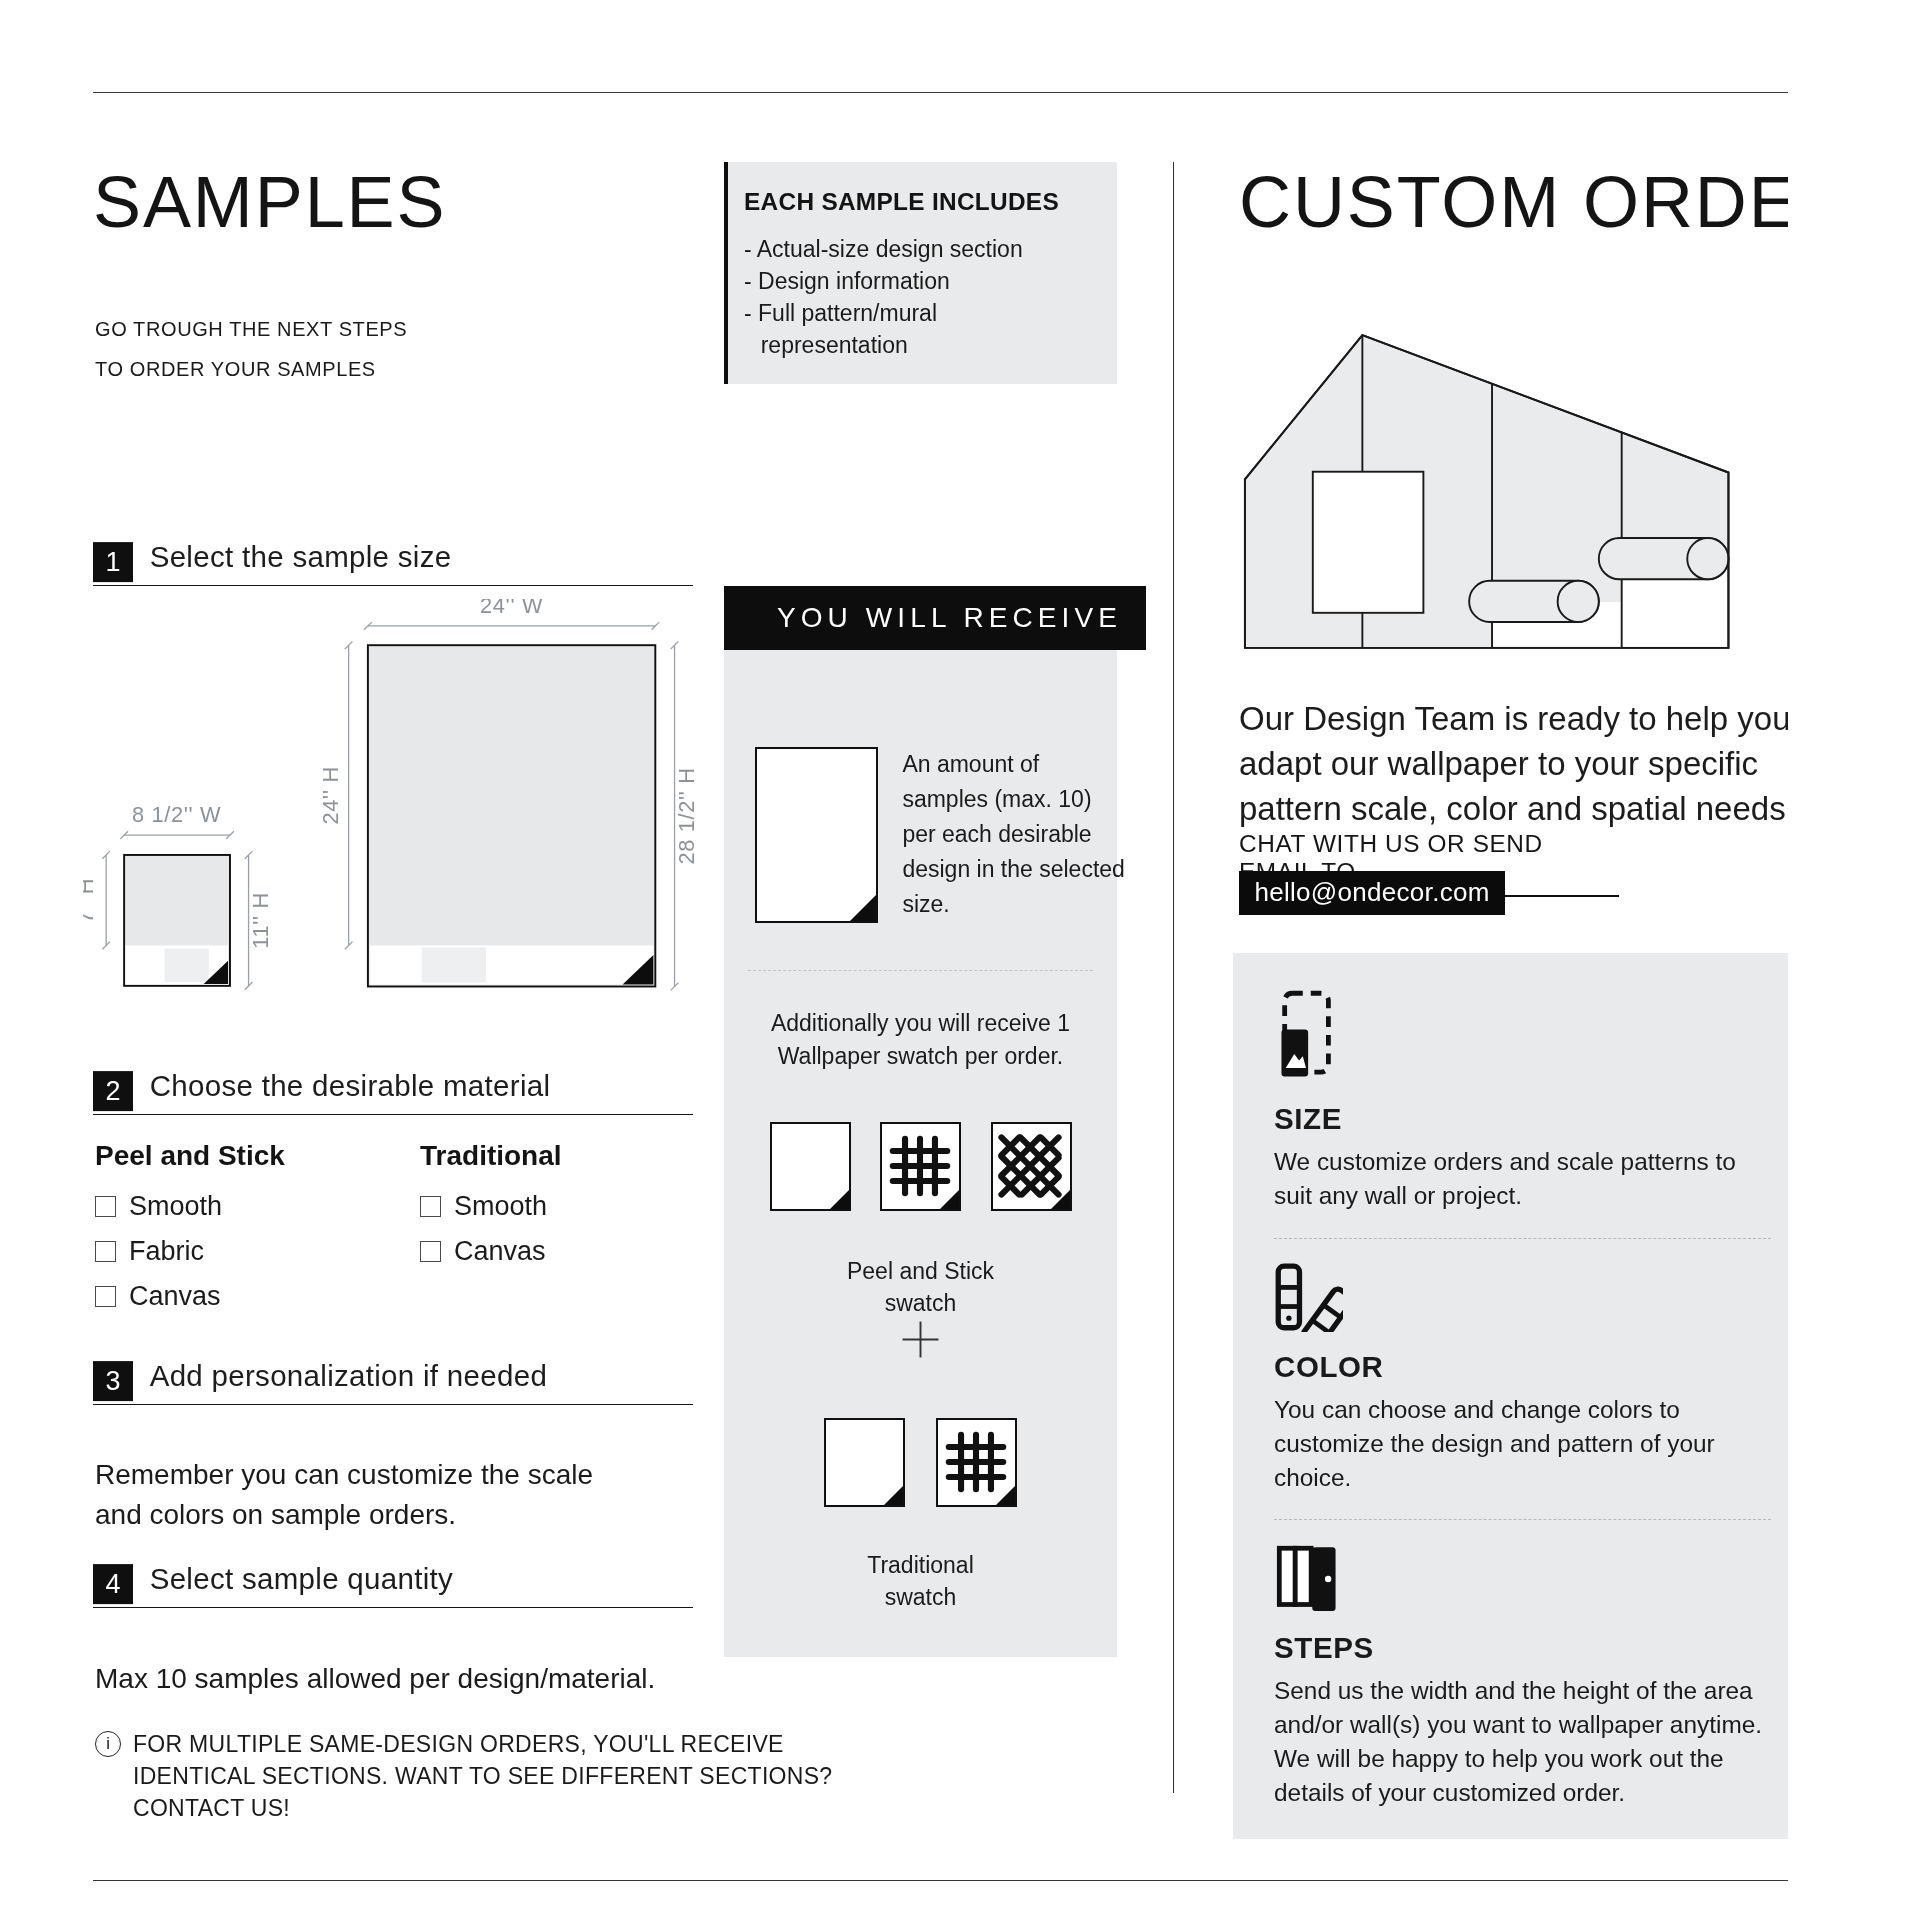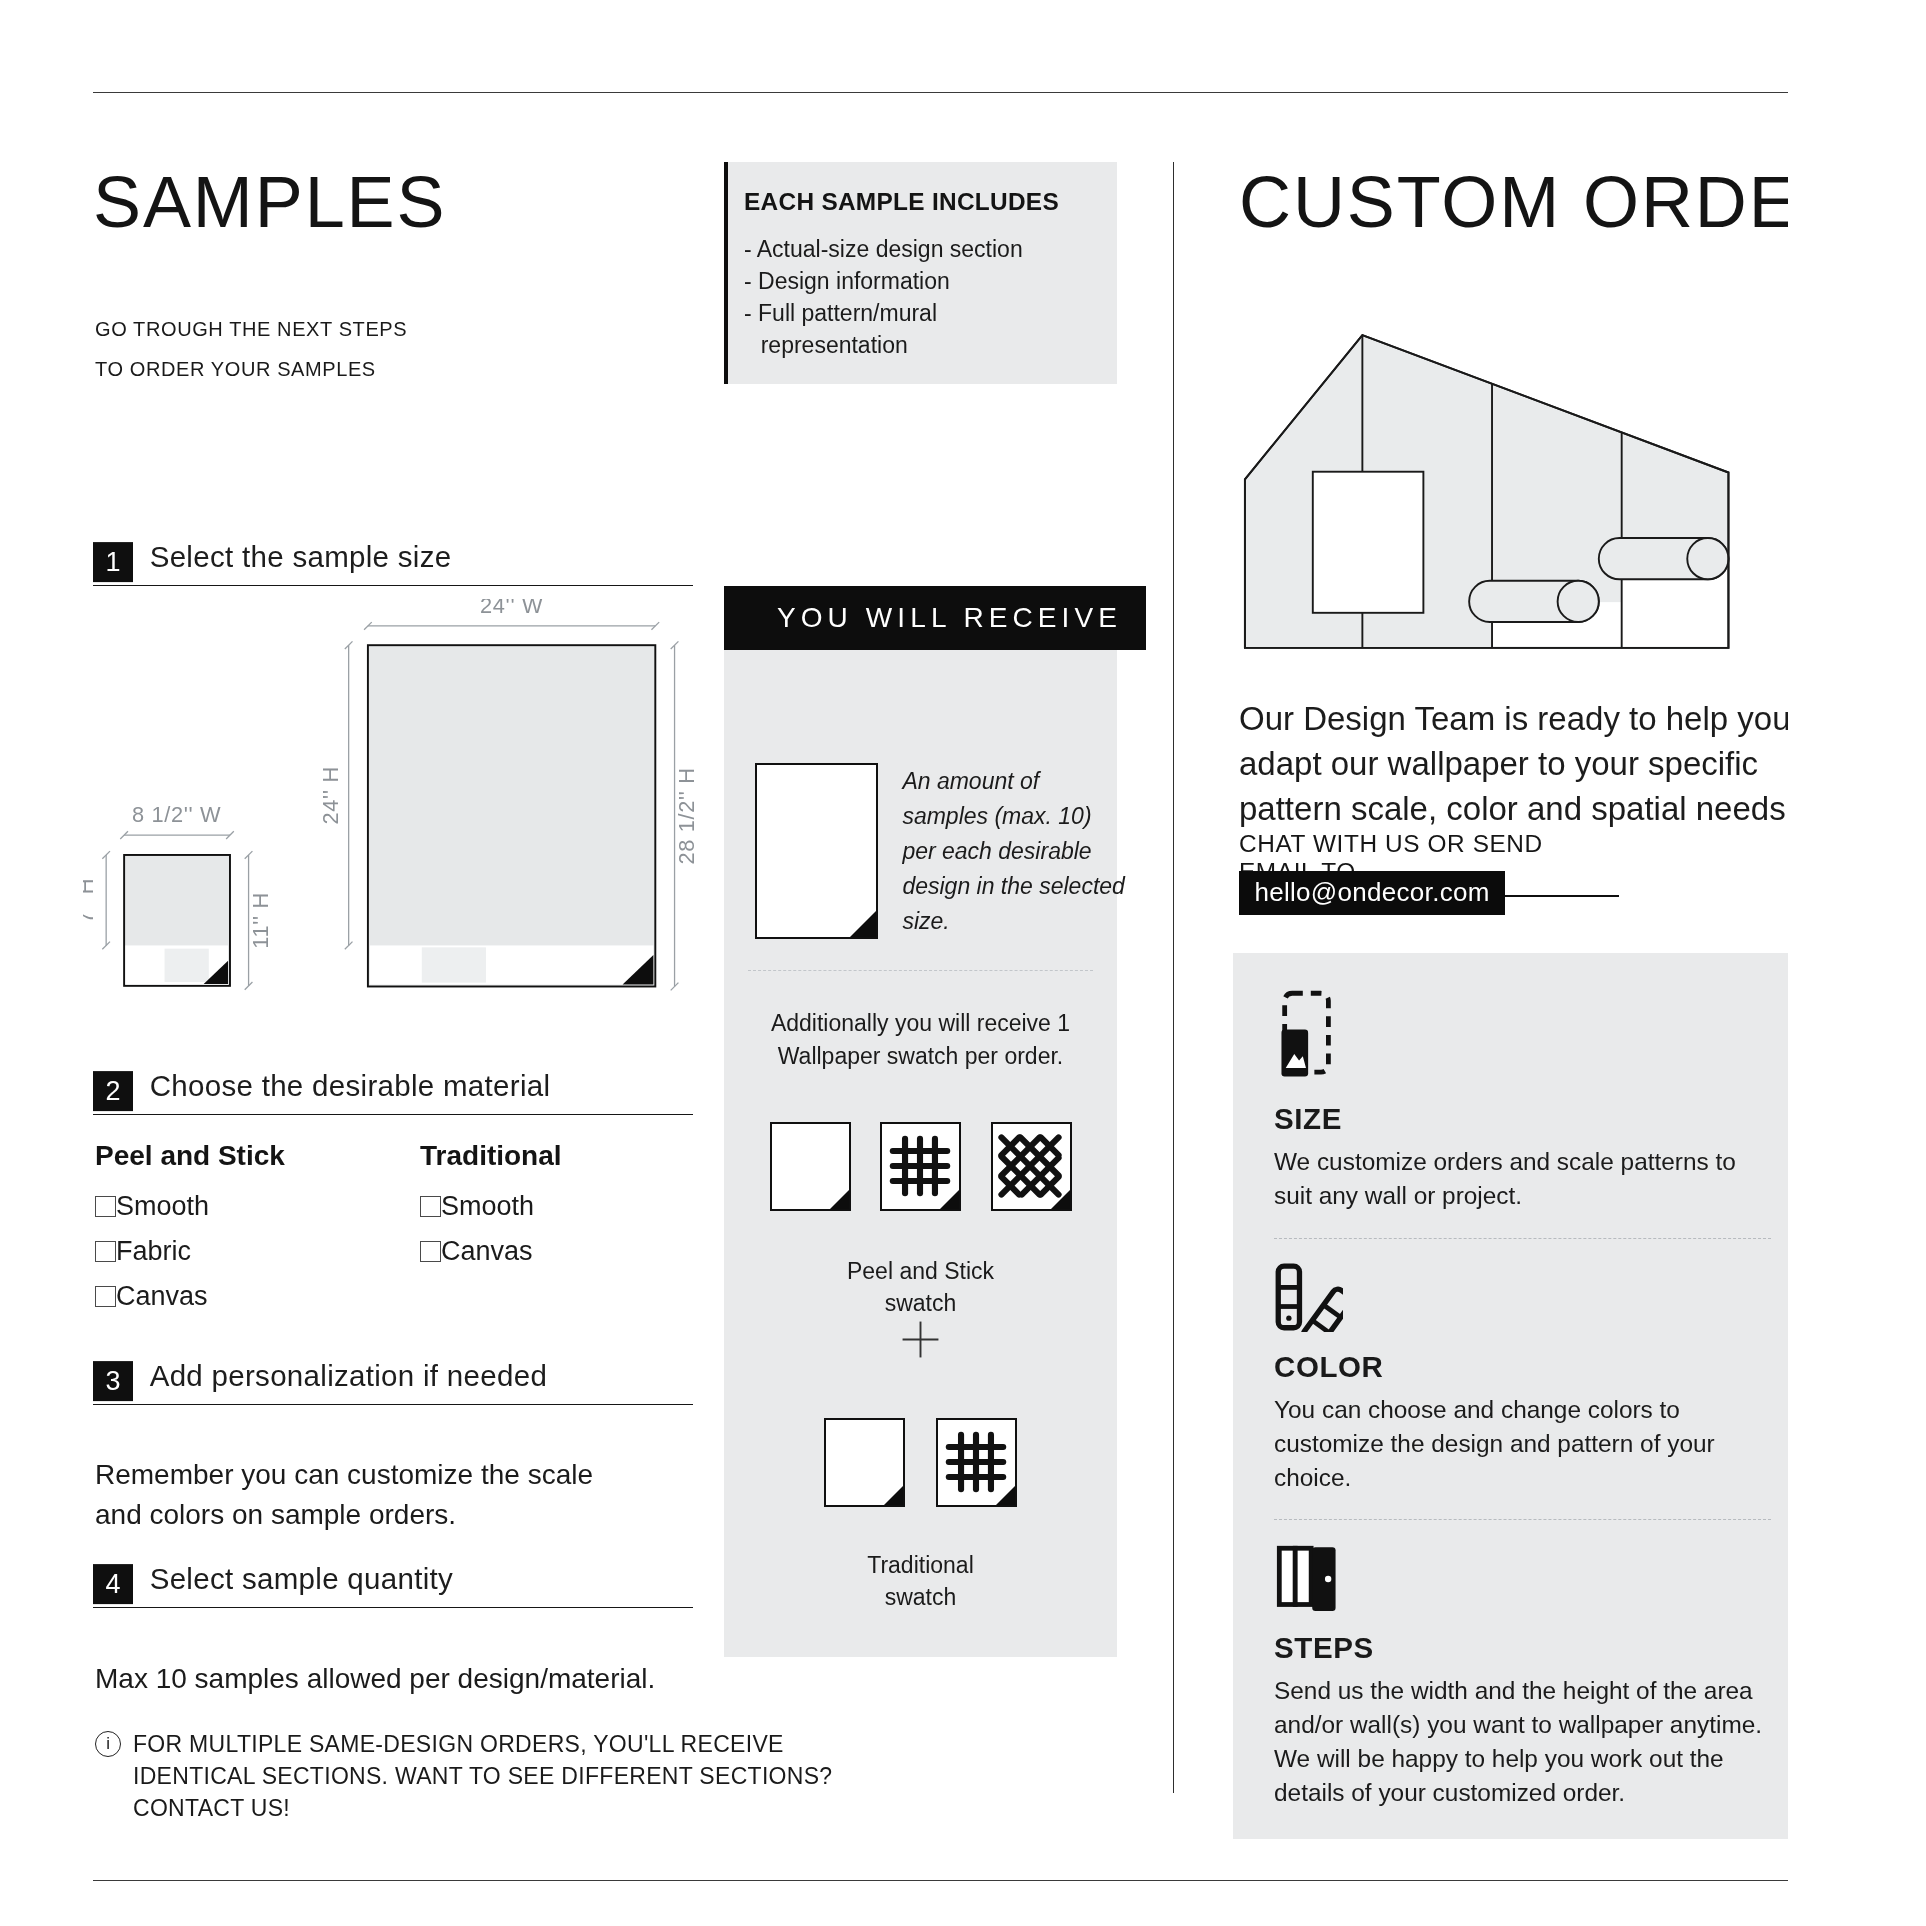--- a/index.html
+++ b/index.html
@@ -28,40 +28,40 @@
   #step1{top:537px}#step2{top:1066px}#step3{top:1356px}#step4{top:1559px}
 
   .note{position:absolute;left:95px;font-size:28px;line-height:40px;color:#1b1b1b;}
   #step3-note{top:1427px;width:552px;}
   #step4-note{top:1631px;width:616px;}
 
   
   .materials{position:absolute;left:95px;top:1140px;display:flex;gap:71px;}
   .mat-col{width:254px;}
   .mat-title{font-size:28px;font-weight:bold;margin-bottom:19px;color:#141414;}
-  .mat-opt{display:flex;align-items:center;font-size:27px;margin-bottom:14px;color:#1b1b1b;}
+  .mat-opt{display:flex;align-items:center;gap:13px;font-size:27px;margin-bottom:14px;color:#1b1b1b;}
   .checkbox{width:19px;height:19px;border:1.6px solid #4a4a4a;flex:0 0 auto;background:#fff;}
 
   
   .footer-note{position:absolute;left:95px;top:1728px;width:790px;display:flex;gap:11.6px;align-items:flex-start;}
   .info-circle{width:24.4px;height:24.4px;border:1.6px solid #222;border-radius:50%;display:flex;align-items:center;
                justify-content:center;font-size:16.7px;margin-top:2.6px;flex:0 0 auto;color:#161616;}
   .footer-text{font-size:23px;line-height:32px;letter-spacing:0.3px;color:#1a1a1a;width:719px;}
 
   
   .includes-box{position:absolute;left:724px;top:162px;width:393px;box-sizing:border-box;
                 background:#e9eaeb;border-left:4.5px solid #0d0d0d;padding:26px 28px 23px 16px;}
   .inc-title{font-size:24.4px;font-weight:bold;letter-spacing:0.3px;margin-bottom:16.7px;color:#141414;}
   .inc-item{font-size:23px;line-height:32px;color:#1b1b1b;padding-left:16.7px;text-indent:-16.7px;}
 
   
   .receive-panel{position:absolute;left:724px;top:586px;width:393px;height:1071px;background:#e9eaeb;}
   .receive-header{position:absolute;left:0;top:0;width:100%;height:64px;background:#0d0d0d;color:#ffffff;
                   display:flex;align-items:center;justify-content:center;font-size:28px;letter-spacing:5.1px;padding-left:29px;}
-  .amount-row{position:absolute;left:31px;top:177px;display:flex;gap:24.4px;align-items:center;font-style:italic;}
+  .amount-row{position:absolute;left:31px;top:161px;display:flex;gap:24.4px;align-items:flex-start;}
   .paper-icon{width:119px;height:172px;background:#fff;border:2.6px solid #101010;position:relative;flex:0 0 auto;}
   .fold::after{content:'';position:absolute;right:0;bottom:0;width:0;height:0;
                border-bottom:26px solid #0d0d0d;border-left:26px solid transparent;}
   .fold-sm::after{content:'';position:absolute;right:0;bottom:0;width:0;height:0;
                border-bottom:19px solid #0d0d0d;border-left:19px solid transparent;}
   .amount-text{width:226px;font-size:23px;line-height:35px;color:#1b1b1b;}
   .dotted-div{position:absolute;left:24.4px;right:24.4px;top:384px;border-top:1.3px dashed #c2c6ca;}
   .additionally{position:absolute;left:0;top:421px;width:100%;text-align:center;font-size:23px;line-height:33px;color:#1b1b1b;}
   .swatch-row{position:absolute;left:0;top:536px;width:100%;display:flex;justify-content:center;gap:29.5px;}
   .swatch{width:81px;height:89px;background:#fff;border:2.6px solid #101010;position:relative;box-sizing:border-box;}

